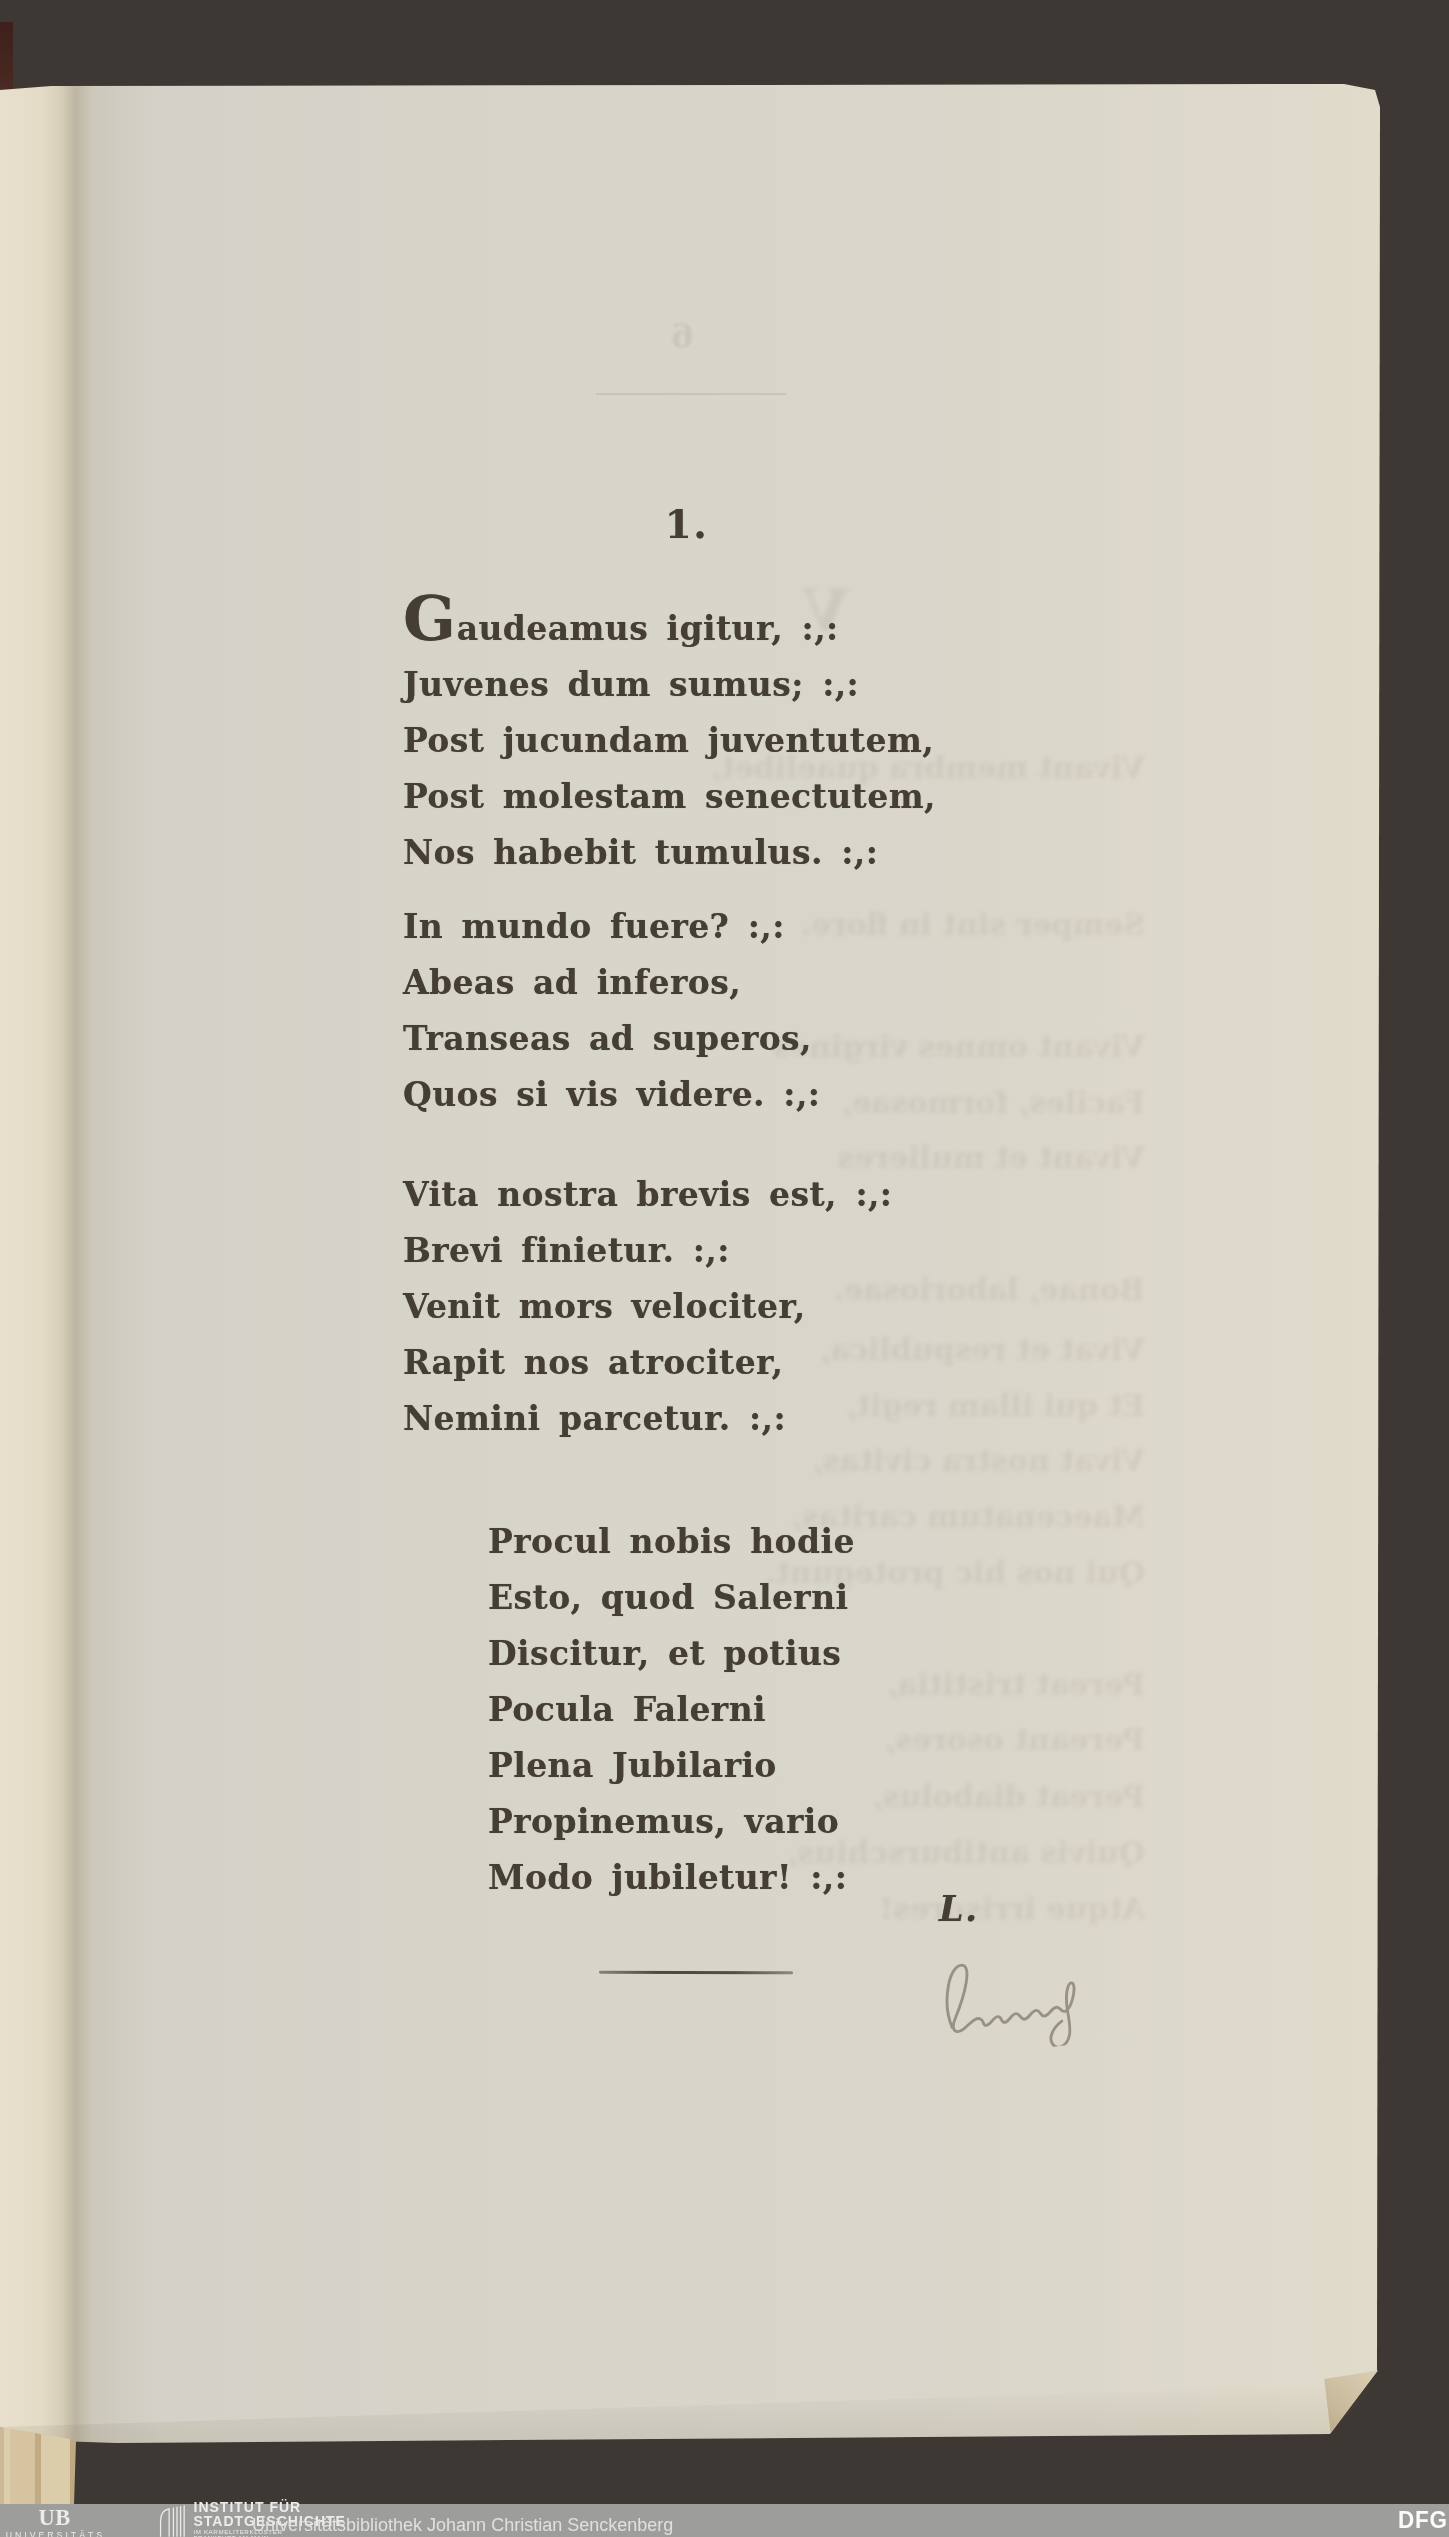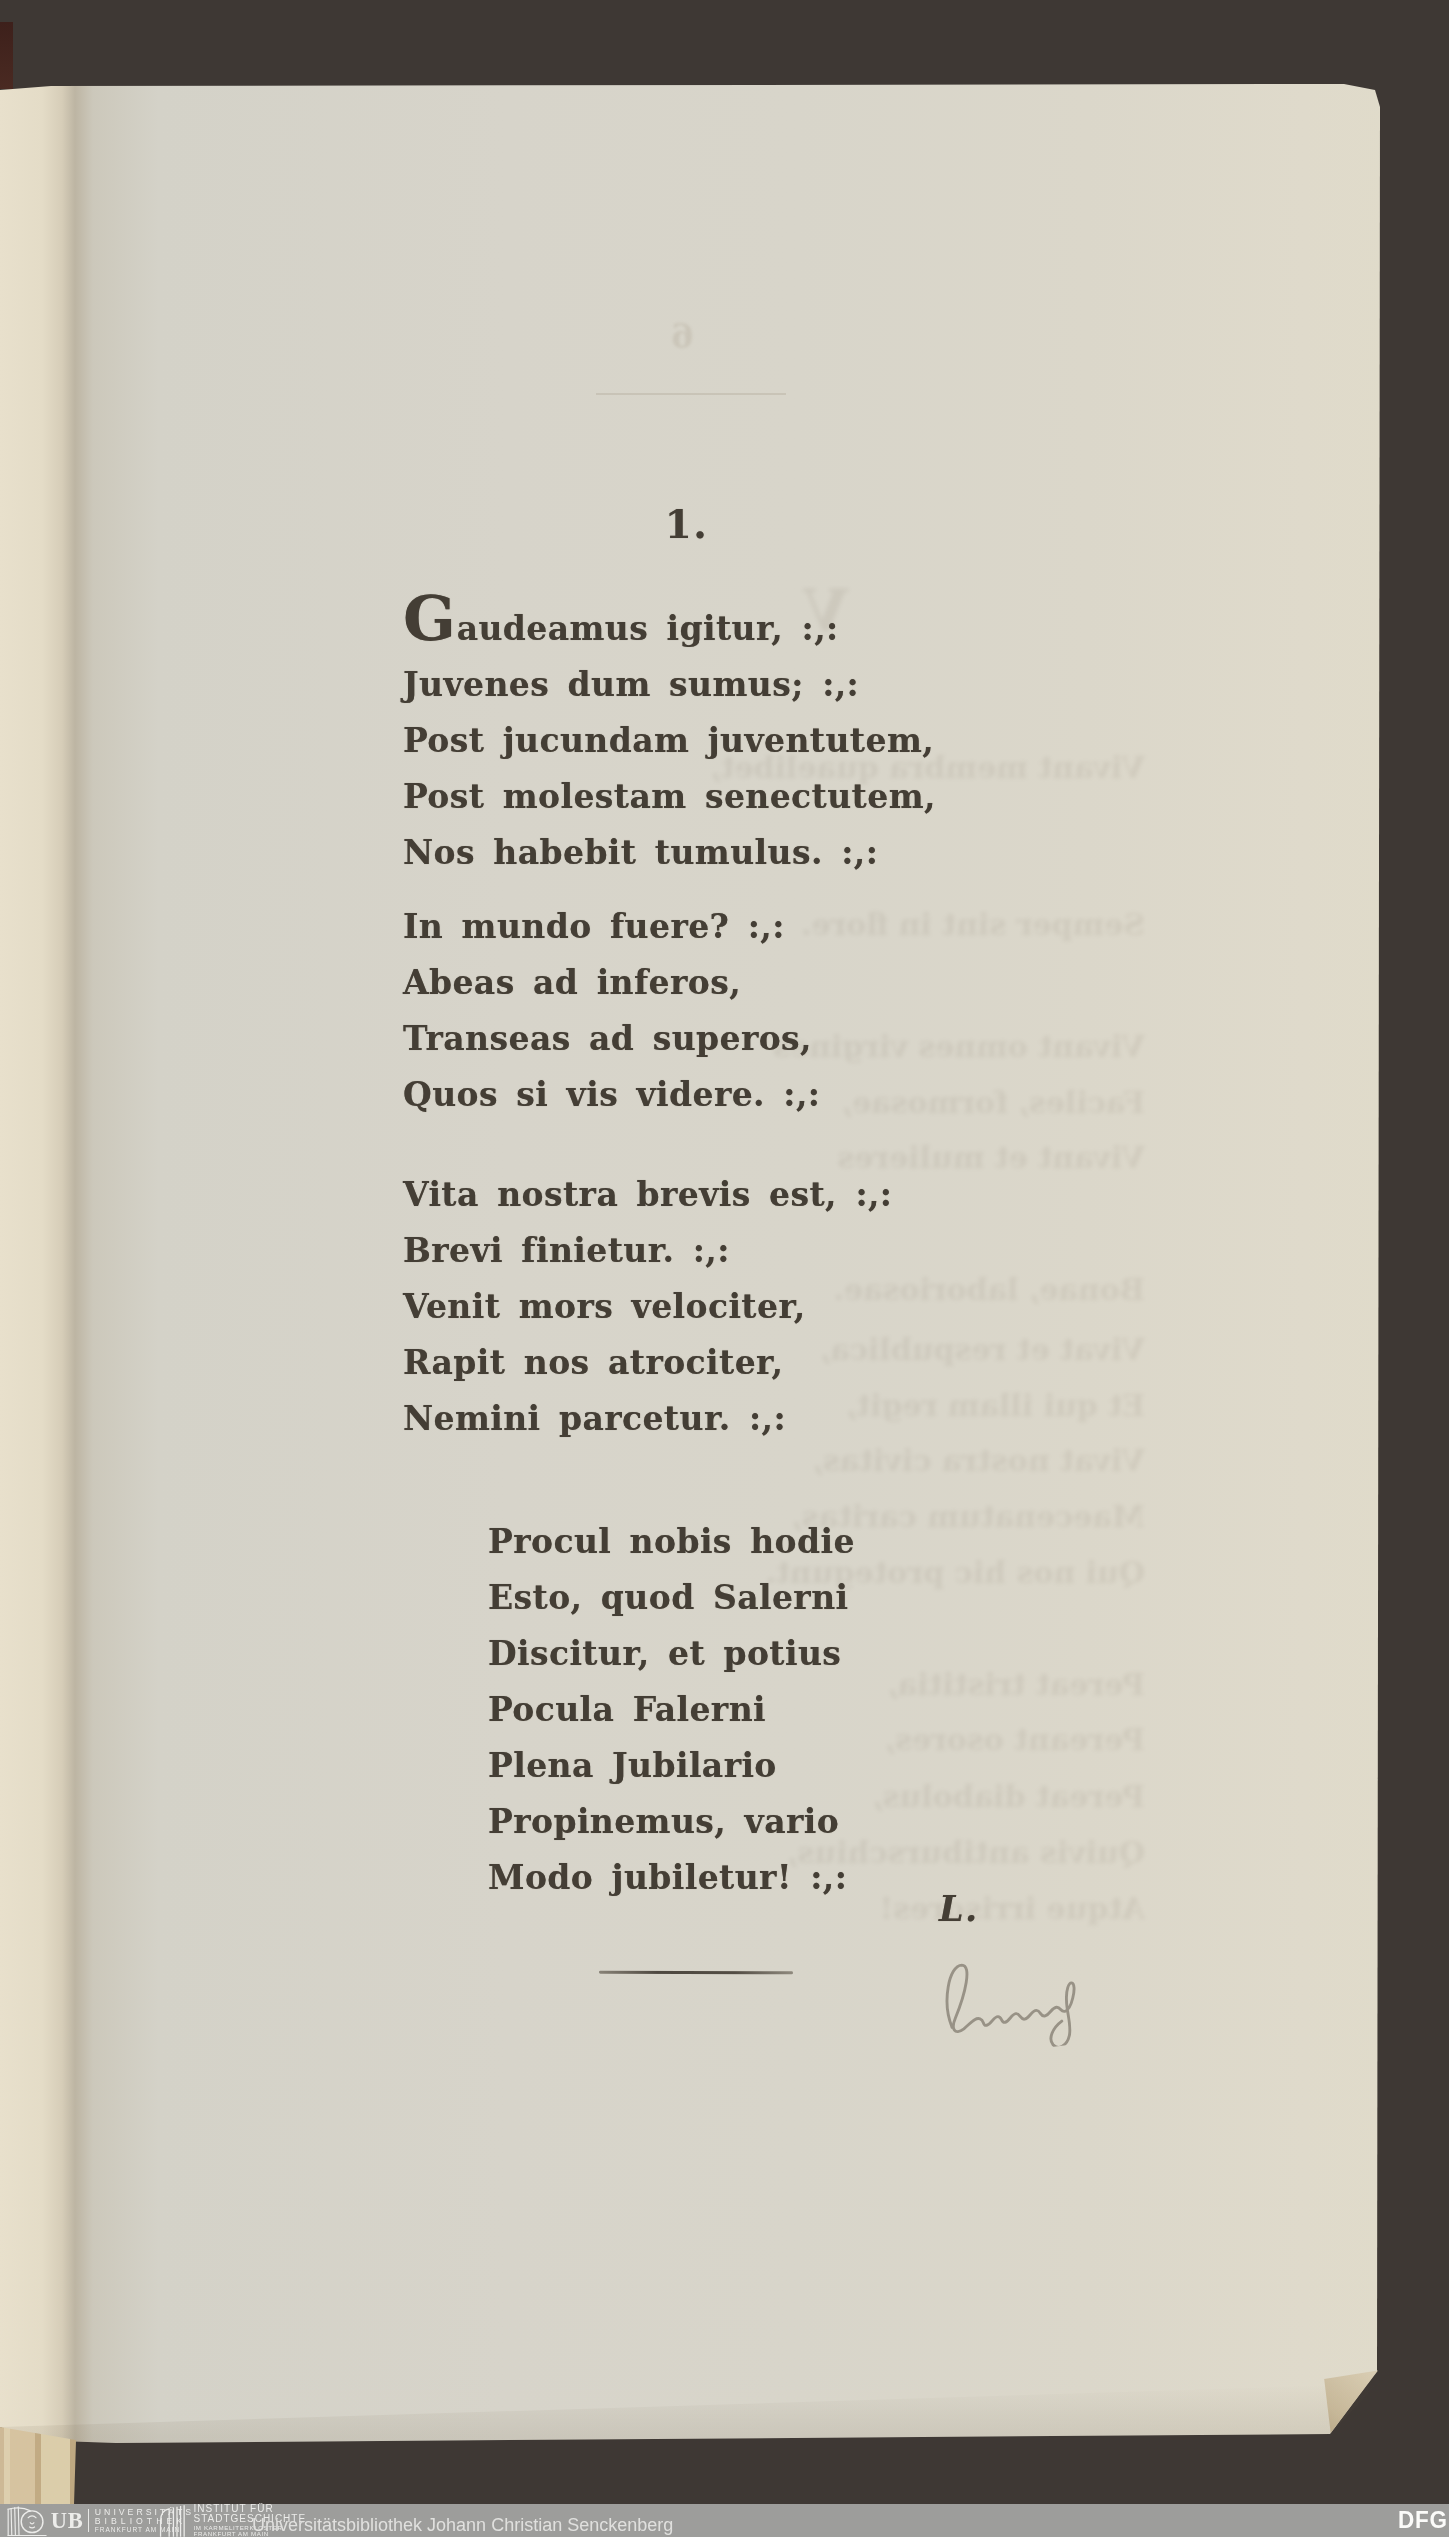--- a/index.html
+++ b/index.html
@@ -85,29 +85,29 @@
     position:absolute; left:596px; top:393px; width:190px; height:2.2px;
     background:#8a7a63; opacity:0.18; filter:blur(0.7px);
   }
   
   .footer-bar{
     position:absolute; left:0; top:2504px; width:1449px; height:33px;
     background:#9d9d9b; color:#ececea;
     font-family:"Liberation Sans", sans-serif;
     display:flex; align-items:center;
   }
-  .ub-group{ position:absolute; left:5.8px; top:0.7px; height:32px; display:flex; align-items:center; }
+  .ub-group{ position:absolute; left:5.8px; top:0.7px; height:32px; display:flex; align-items:center;flex-direction:column; }
   .ub-acronym{ font-family:"Liberation Serif", serif; font-size:22.5px; font-weight:bold; letter-spacing:0.7px; margin:0 4.3px 0 2.9px; }
   .ub-divider{ width:1.4px; height:23px; background:#e8e8e6; margin-right:5.8px; }
   .logo-textstack{ display:flex; flex-direction:column; justify-content:center; line-height:1.05; }
   .ub-line1,.ub-line2{ font-size:8.7px; letter-spacing:3px; }
   .ub-line2{ letter-spacing:4px; }
   .ub-line3{ font-size:6.5px; letter-spacing:1px; margin-top:0.7px; }
   .isg-group{ position:absolute; left:157px; top:0.7px; height:32px; display:flex; align-items:center; }
-  .isg-line-bold{ font-size:10px; font-weight:normal; letter-spacing:1px; }
+  .isg-line-bold{ font-size:14px; font-weight:bold; letter-spacing:1px; }
   .isg-line-small{ font-size:6.2px; letter-spacing:0.6px; }
   .footer-center{ position:absolute; left:252px; top:0; height:43px; display:flex; align-items:center;
     font-size:18px; color:#e0e0de; }
   .dfg{ position:absolute; left:1398px; top:0; height:33px; display:flex; align-items:center;
     font-size:22.5px; font-weight:800; letter-spacing:0.7px; color:#fbfbf9;
     font-family:"Liberation Sans", sans-serif; transform:scaleY(1.05); }
 </style>
 </head>
 <body>
 

